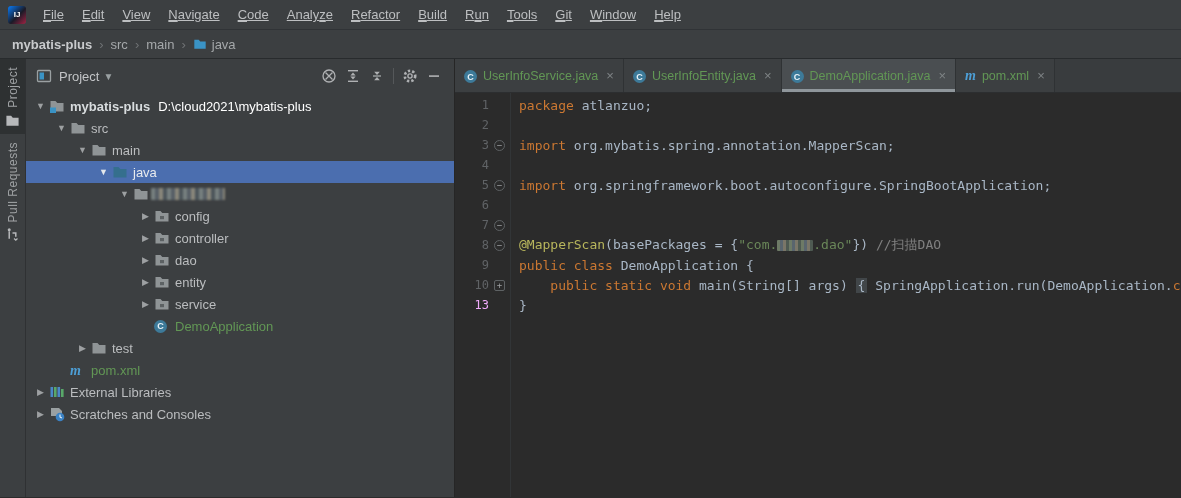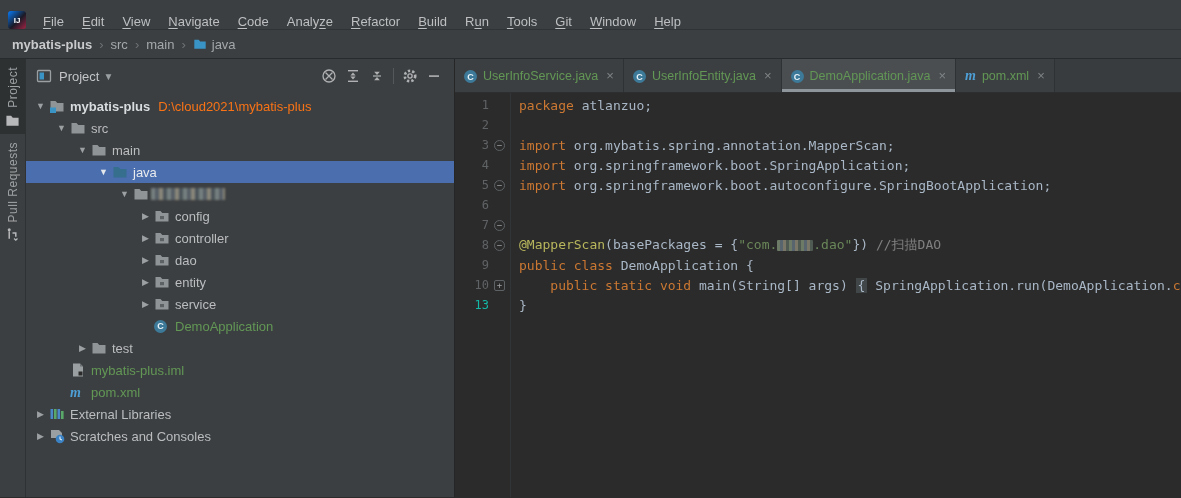--- a/index.html
+++ b/index.html
@@ -1,23 +1,23 @@
 <!DOCTYPE html>
 <html><head>
 <meta charset="utf-8">
 <style>
   * { box-sizing: border-box; margin: 0; padding: 0; }
   html,body { width:1181px; height:498px; overflow:hidden; }
   body { background:#2b2b2b; font-family:"Liberation Sans",sans-serif; font-size:13px; color:#bdbfc1; position:relative; }
 
   
-  .menubar { height:30px; background:#3c3f41; display:flex; align-items:flex-end; border-bottom:1px solid #303336; padding-left:6px; }
+  .menubar { height:30px; background:#3c3f41; display:flex; align-items:center; border-bottom:1px solid #303336; padding-left:6px; }
   .logo { width:18px; height:18px; border-radius:3px; margin:0 8px 0 2px; background:linear-gradient(135deg,#087cfa 0%,#1a1b27 55%,#fe2857 130%); color:#fff; font-size:8px; font-weight:bold; display:flex; align-items:center; justify-content:center; letter-spacing:0; }
   .menu-items { display:flex; align-items:center; }
-  .menu-item { padding:0 9px; color:#bdbfc1; cursor:default; }
+  .menu-item { padding:0 9px; color:#bdbfc1; cursor:default;text-decoration:underline; }
   .menu-item u { text-decoration:underline; text-underline-offset:2px; }
   .win-title { margin-left:46px; color:#8a8d8f; }
 
   
   .breadcrumbs { height:29px; background:#3c3f41; border-bottom:1px solid #282b2d; display:flex; align-items:center; padding-left:12px; gap:7px; }
   .bc-item { color:#a5a8aa; display:flex; align-items:center; gap:5px; }
   .bc-item.first { font-weight:bold; color:#c8cacc; }
   .bc-sep { color:#6f7274; font-size:13px; }
 
   
@@ -42,40 +42,40 @@
   .tree { flex:1; padding-top:2px; overflow:hidden; }
   .tree-row { height:22px; display:flex; align-items:center; white-space:nowrap; cursor:default; }
   .tree-row.selected { background:#4b6eaf; }
   .tr-arrow { width:17px; text-align:center; color:#9da0a2; font-size:10px; flex:none; }
   .tree-row.selected .tr-arrow { color:#e4e8eb; }
   .tr-icon { width:18px; height:16px; flex:none; display:flex; align-items:center; justify-content:flex-start; }
   .tr-label { margin-left:3px; color:#bbbdbf; }
   .tree-row.selected .tr-label { color:#e8ebee; }
   .tr-label.bold { font-weight:bold; color:#d8dcde; }
   .tr-label.green { color:#629755; }
-  .tr-path { margin-left:8px; color:#f97316; }
+  .tr-path { margin-left:8px; color:#ffffff; }
   .class-badge { width:13px; height:13px; border-radius:50%; background:#3d7a99; color:#e8f2f8; font-size:9px; font-weight:bold; display:inline-flex; align-items:center; justify-content:center; }
   .mvn { color:#4d9fd6; font-family:"Liberation Serif",serif; font-style:italic; font-weight:bold; font-size:14px; line-height:13px; }
   .censor-tree { display:inline-block; width:74px; height:12px; border-radius:1px; vertical-align:middle;
     background:repeating-linear-gradient(90deg,#77807f 0 4px,#565e66 4px 8px,#8a877b 8px 12px,#4b545a 12px 16px); filter:blur(1px); }
 
   
   .editor { flex:1; display:flex; flex-direction:column; background:#2b2b2b; position:relative; min-width:0; }
   .tabbar { height:34px; background:#393c3e; display:flex; align-items:stretch; border-bottom:1px solid #2c2e30; flex:none; }
   .etab { display:flex; align-items:center; gap:6px; padding:0 9px; border-right:1px solid #2f3234; background:#3c3f41; cursor:default; }
   .etab.active { background:#4a4e51; box-shadow:inset 0 -3px 0 #8f969b; }
   .etab-label { color:#629755; font-size:12.5px; }
   .etab-close { color:#7f8486; font-size:13px; margin-left:2px; }
   .tab-rest { flex:1; background:#393c3e; }
 
   .code { flex:1; position:relative; font-family:"DejaVu Sans Mono","Liberation Mono",monospace; font-size:13px; padding-top:2px; }
   .code::before { content:""; position:absolute; left:55px; top:0; bottom:0; width:1px; background:#323537; }
   .line { display:flex; height:20px; align-items:center; }
   .lnum { width:34px; text-align:right; color:#606366; font-size:12px; flex:none; }
-  .lnum.bright { color:#14b8a6; }
+  .lnum.bright { color:#f0abfc; }
   .lfold { width:21px; flex:none; display:flex; align-items:center; justify-content:center; }
   .fold { width:11px; height:11px; border:1px solid #5e6264; border-radius:50%; color:#9da0a2; font-size:9px; line-height:9px; text-align:center; }
   .fold.plus { border-radius:2px; }
   .ltext { white-space:pre; margin-left:9px; color:#a9b7c6; }
   .tk-k { color:#cc7832; }
   .tk-p { color:#a9b7c6; }
   .tk-s { color:#6a8759; }
   .tk-a { color:#b8b65c; }
   .tk-c { color:#808080; }
   .tk-h { color:#a9b7c6; background:#414649; padding:0 2px; }
@@ -312,31 +312,20 @@
             <span class="tr-icon">
               <svg width="16" height="16" viewBox="0 0 16 16">
                 <path d="M1.5 3h5l1.8 2h6.2v8.5h-13z" fill="#8f9496"></path>
               </svg>
             </span>
             <span class="tr-label">test</span>
           </div>
           <div class="tree-row" style="padding-left: 27px;">
             <span class="tr-arrow" style="font-size: 9px;"></span>
             <span class="tr-icon">
-              <svg width="16" height="16" viewBox="0 0 16 16">
-                <path d="M3 1.5h7l3 3v10H3z" fill="#9aa0a2"></path>
-                <path d="M10 1.5l3 3h-3z" fill="#6d7274"></path>
-                <rect x="8.5" y="9.5" width="4" height="4" fill="#2b2b2b"></rect>
-              </svg>
-            </span>
-            <span class="tr-label green">mybatis-plus.iml</span>
-          </div>
-          <div class="tree-row" style="padding-left: 27px;">
-            <span class="tr-arrow" style="font-size: 9px;"></span>
-            <span class="tr-icon">
               <span class="mvn">m</span>
             </span>
             <span class="tr-label green">pom.xml</span>
           </div>
           <div class="tree-row" style="padding-left: 6px;">
             <span class="tr-arrow" style="font-size: 9px;">▶</span>
             <span class="tr-icon">
               <svg width="16" height="16" viewBox="0 0 16 16">
                 <rect x="1.5" y="3" width="2.6" height="10" fill="#4a88c7"></rect>
                 <rect x="5" y="3" width="2.6" height="10" fill="#59a869"></rect>
@@ -398,21 +387,20 @@
           <div class="line">
             <span class="lnum">3</span>
             <span class="lfold">
               <span class="fold">−</span>
             </span>
             <span class="ltext"><span class="tk-k">import </span><span class="tk-p">org.mybatis.spring.annotation.MapperScan;</span></span>
           </div>
           <div class="line">
             <span class="lnum">4</span>
             <span class="lfold"></span>
-            <span class="ltext"><span class="tk-k">import </span><span class="tk-p">org.springframework.boot.SpringApplication;</span></span>
           </div>
           <div class="line">
             <span class="lnum">5</span>
             <span class="lfold">
               <span class="fold">−</span>
             </span>
             <span class="ltext"><span class="tk-k">import </span><span class="tk-p">org.springframework.boot.autoconfigure.SpringBootApplication;</span></span>
           </div>
           <div class="line">
             <span class="lnum">6</span>

